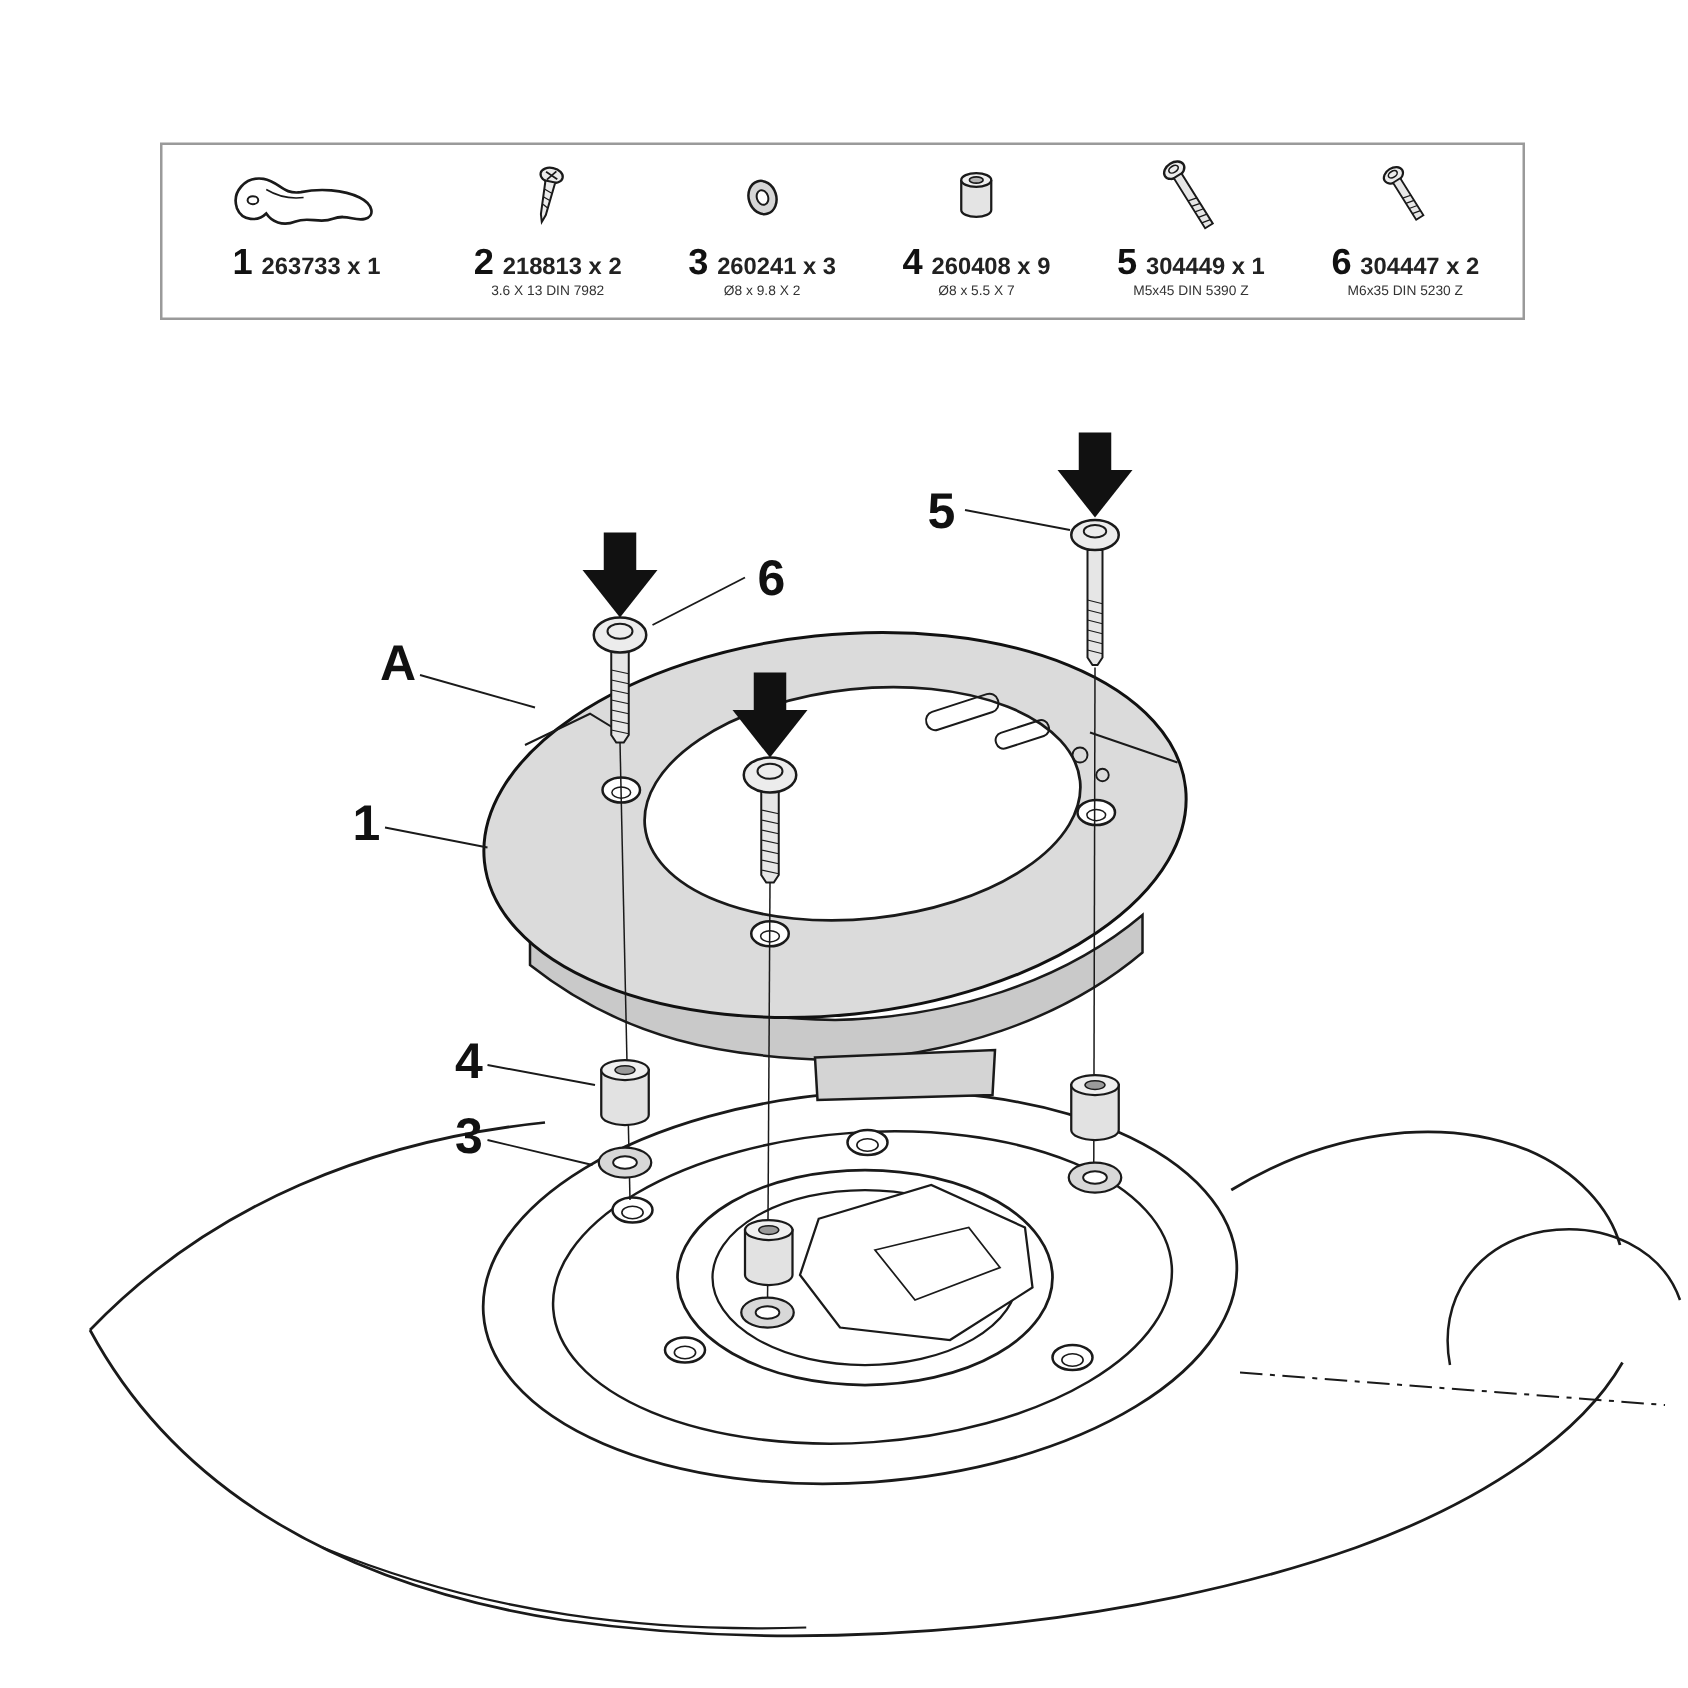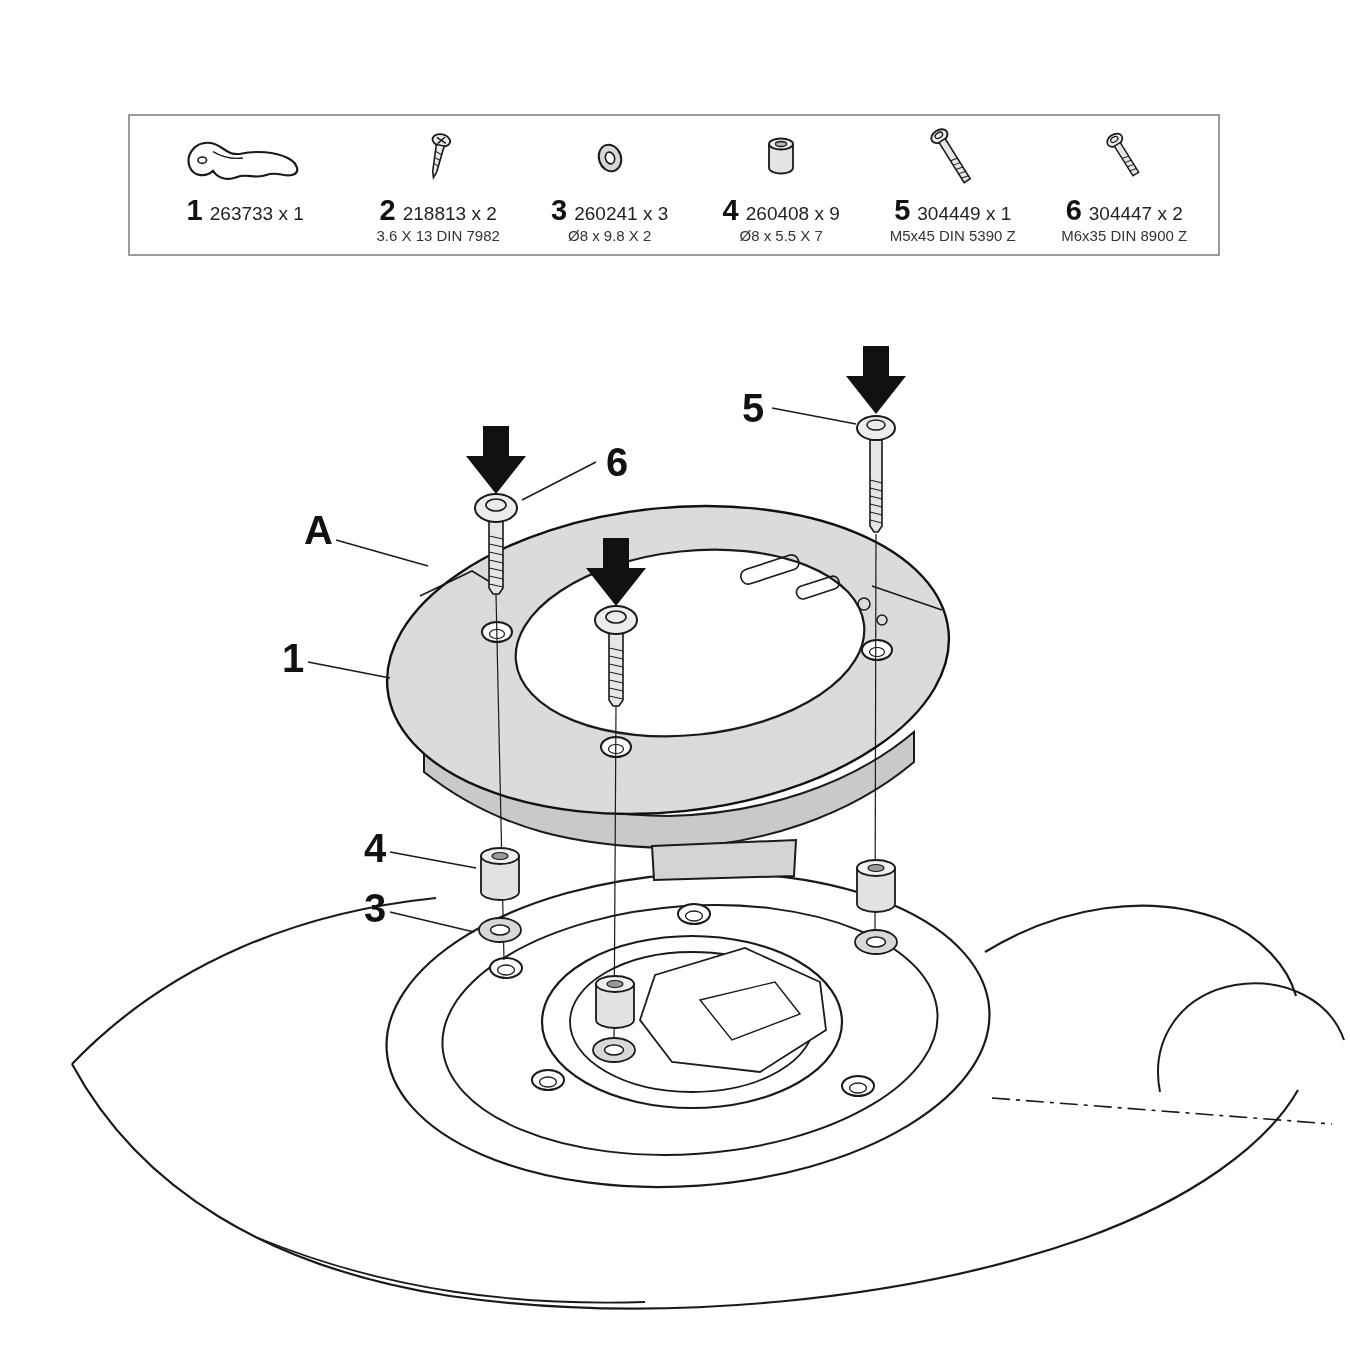--- a/index.html
+++ b/index.html
@@ -8,22 +8,22 @@
 
   
   .legend{position:absolute;left:128px;top:114px;width:1092px;height:142px;
           border:2px solid #9a9a9a;background:#ffffff;box-sizing:border-box;
           display:flex;align-items:stretch;padding:4px 8px;}
   .legend-item{flex:1;display:flex;flex-direction:column;align-items:center;justify-content:flex-start;min-width:0;}
   .legend-item.wide{flex:1.25;}
   .icon-box{height:76px;display:flex;align-items:center;justify-content:center;}
   .label-line{white-space:nowrap;line-height:1;display:flex;align-items:baseline;}
   .num{font-size:29px;font-weight:bold;margin-right:7px;color:#111;}
-  .code{font-size:19px;color:#222;}
-  .spec{font-size:15px;color:#333;margin-top:2px;white-space:nowrap;text-align:right;}
+  .code{font-size:19px;color:#222;font-weight:bold;}
+  .spec{font-size:11px;color:#333;margin-top:2px;white-space:nowrap;text-align:right;}
 
   .diagram-svg{position:absolute;left:0;top:0;width:1350px;height:1350px;}
   .lbl{font-family:"Liberation Sans",sans-serif;font-size:40px;font-weight:bold;fill:#111;}
 </style>
 </head>
 <body>
 
 <div class="canvas">
 
   <div class="legend">
@@ -128,21 +128,21 @@
             <line x1="31.5" y1="39" x2="38.5" y2="40.5" stroke="#1a1a1a" stroke-width="1"></line>
             <line x1="31.5" y1="44" x2="38.5" y2="45.5" stroke="#1a1a1a" stroke-width="1"></line>
             <line x1="31.5" y1="49" x2="38.5" y2="50.5" stroke="#1a1a1a" stroke-width="1"></line>
           </g>
         </svg>
       </div>
       <div class="label-line">
         <span class="num">6</span>
         <span class="code">304447 x 2</span>
       </div>
-      <div class="spec">M6x35 DIN 8900 Z</div>
+      <div class="spec">M6x35 DIN 5230 Z</div>
     </div>
 
   </div>
 
   <svg class="diagram-svg" viewBox="0 0 1350 1350">
     <defs>
       <g id="arrowDown">
         <rect x="-13" y="-68" width="26" height="31" fill="#111"></rect>
         <path d="M-30,-38 L30,-38 L0,0 Z" fill="#111"></path>
       </g>

